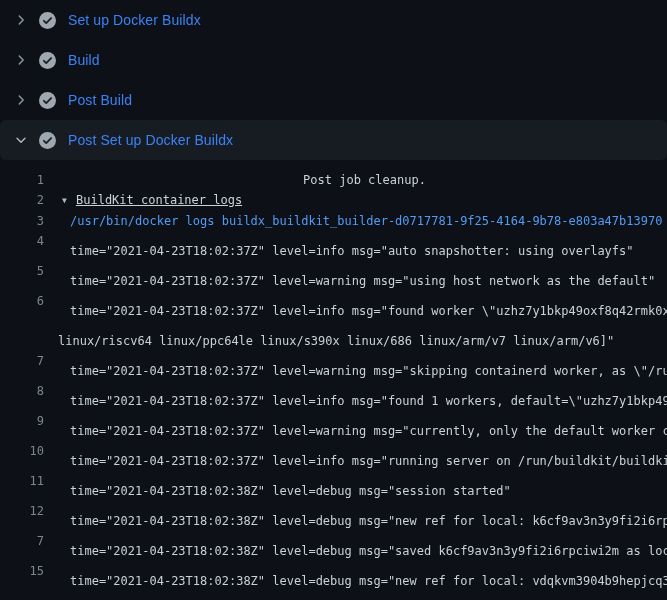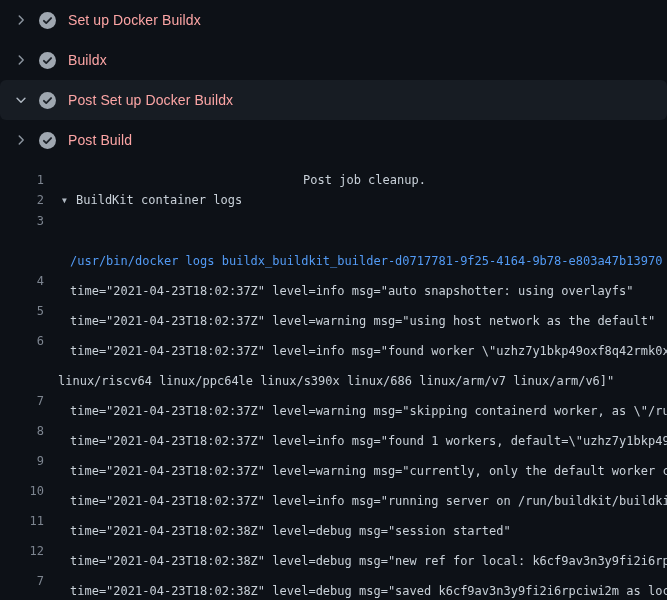--- a/index.html
+++ b/index.html
@@ -17,40 +17,40 @@
     padding: 0 12px 0 14px;
     cursor: pointer;
     font-family: "Liberation Sans", "DejaVu Sans", sans-serif;
   }
   .step-row.expanded { background: #171c23; border-radius: 6px; }
   .chev { width: 14px; height: 14px; display: flex; align-items: center; justify-content: center; }
   .chev svg { display: block; }
   .expanded .chev svg { transform: rotate(90deg); }
   .expanded .chev path { stroke: #adb6c0; }
   .check { margin-left: 11px; display: flex; align-items: center; }
-  .step-label { margin-left: 12px; font-size: 14px; color: #fca5a5; letter-spacing: 0.1px; }
+  .step-label { margin-left: 12px; font-size: 14px; color: #3b82f6; letter-spacing: 0.1px; }
   .log {
     padding-top: 10px;
     font-family: "DejaVu Sans Mono", "Liberation Mono", monospace;
     font-size: 12px;
     color: #c9d1d9;
   }
   .log-line { display: flex; line-height: 20px; }
   .ln {
     flex: 0 0 44px;
     text-align: right;
     color: #7d8590;
     cursor: pointer;
     user-select: none;
   }
   .lc-wrap { flex: 1 1 auto; min-width: 0; overflow: hidden; }
   .lc { white-space: pre; padding-left: 26px; }
   .lc.plain { padding-left: 18px; text-align: center; }
-  .lc.group { padding-left: 18px; cursor: pointer; }
-  .lc.command { color: #539bf5; margin-top: 40px; }
+  .lc.group { padding-left: 18px; cursor: pointer; text-decoration: underline; }
+  .lc.command { color: #539bf5; }
   .lc.cont { padding-left: 14px; }
   .tri {
     display: inline-block;
     width: 14px;
     font-size: 8px;
     color: #afb8c1;
     vertical-align: 1px;
   }
 </style>
 </head>
@@ -76,49 +76,49 @@
       <svg width="14" height="14" viewBox="0 0 16 16">
         <path d="M6 3.5l4.5 4.5L6 12.5" fill="none" stroke="#8b949e" stroke-width="1.7" stroke-linecap="round" stroke-linejoin="round"></path>
       </svg>
     </span>
     <span class="check">
       <svg width="17" height="17" viewBox="0 0 16 16">
         <circle cx="8" cy="8" r="8" fill="#9fa7b0"></circle>
         <path d="M4.6 8.3l2.2 2.2 4.6-4.8" fill="none" stroke="#1c2128" stroke-width="1.7" stroke-linecap="round" stroke-linejoin="round"></path>
       </svg>
     </span>
-    <span class="step-label">Buildx</span>
+    <span class="step-label">Build</span>
+  </div>
+    <div class="step-row">
+    <span class="chev">
+      <svg width="14" height="14" viewBox="0 0 16 16">
+        <path d="M6 3.5l4.5 4.5L6 12.5" fill="none" stroke="#8b949e" stroke-width="1.7" stroke-linecap="round" stroke-linejoin="round"></path>
+      </svg>
+    </span>
+    <span class="check">
+      <svg width="17" height="17" viewBox="0 0 16 16">
+        <circle cx="8" cy="8" r="8" fill="#9fa7b0"></circle>
+        <path d="M4.6 8.3l2.2 2.2 4.6-4.8" fill="none" stroke="#1c2128" stroke-width="1.7" stroke-linecap="round" stroke-linejoin="round"></path>
+      </svg>
+    </span>
+    <span class="step-label">Post Build</span>
   </div>
     <div class="step-row expanded">
     <span class="chev">
       <svg width="14" height="14" viewBox="0 0 16 16">
         <path d="M6 3.5l4.5 4.5L6 12.5" fill="none" stroke="#8b949e" stroke-width="1.7" stroke-linecap="round" stroke-linejoin="round"></path>
       </svg>
     </span>
     <span class="check">
       <svg width="17" height="17" viewBox="0 0 16 16">
         <circle cx="8" cy="8" r="8" fill="#9fa7b0"></circle>
         <path d="M4.6 8.3l2.2 2.2 4.6-4.8" fill="none" stroke="#1c2128" stroke-width="1.7" stroke-linecap="round" stroke-linejoin="round"></path>
       </svg>
     </span>
     <span class="step-label">Post Set up Docker Buildx</span>
-  </div>
-    <div class="step-row">
-    <span class="chev">
-      <svg width="14" height="14" viewBox="0 0 16 16">
-        <path d="M6 3.5l4.5 4.5L6 12.5" fill="none" stroke="#8b949e" stroke-width="1.7" stroke-linecap="round" stroke-linejoin="round"></path>
-      </svg>
-    </span>
-    <span class="check">
-      <svg width="17" height="17" viewBox="0 0 16 16">
-        <circle cx="8" cy="8" r="8" fill="#9fa7b0"></circle>
-        <path d="M4.6 8.3l2.2 2.2 4.6-4.8" fill="none" stroke="#1c2128" stroke-width="1.7" stroke-linecap="round" stroke-linejoin="round"></path>
-      </svg>
-    </span>
-    <span class="step-label">Post Build</span>
   </div>
   </div>
 <div class="log">
     <div class="log-line">
     <span class="ln">1</span>
     <div class="lc-wrap">
         <div class="lc plain">Post job cleanup.</div>
       </div>
   </div>
     <div class="log-line">

